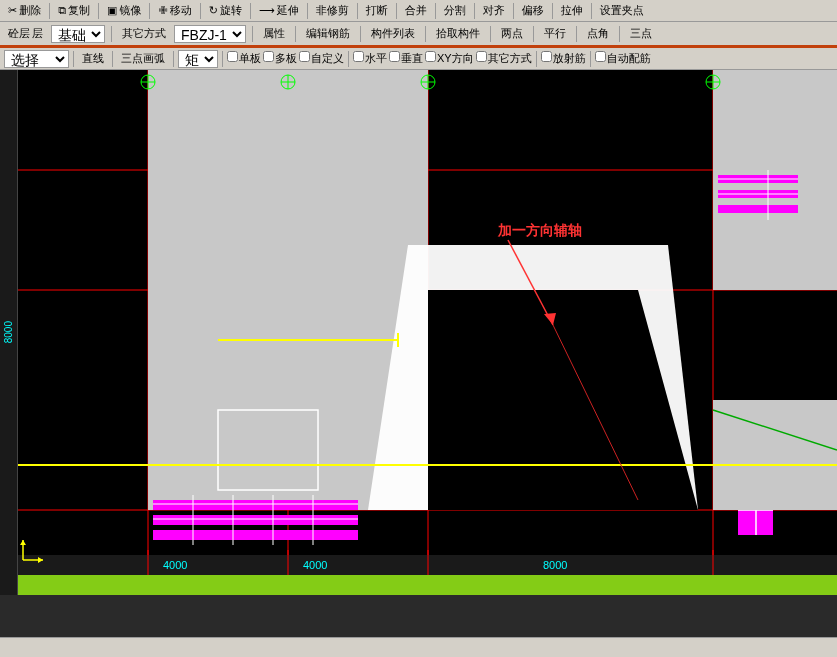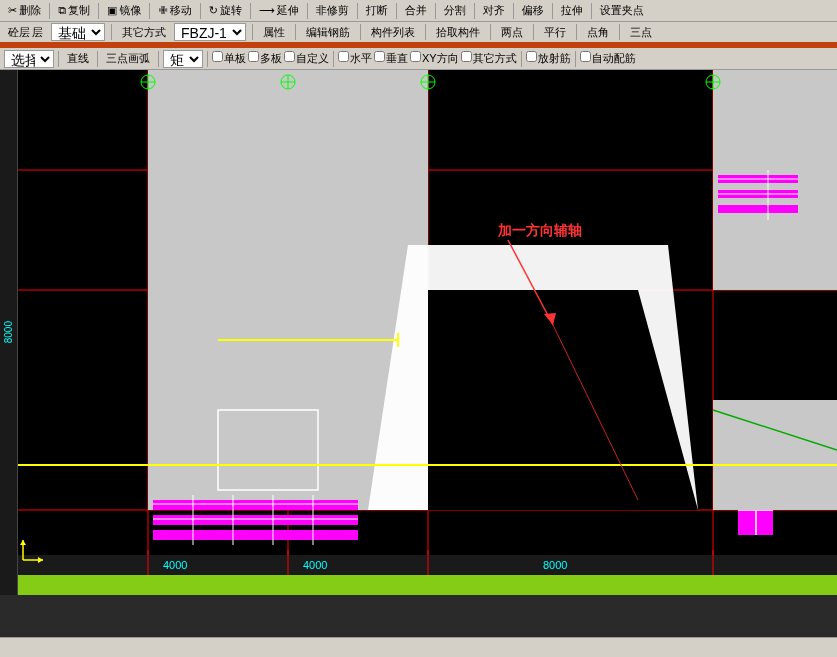--- a/index.html
+++ b/index.html
@@ -63,21 +63,21 @@
       padding: 0 2px;
     }
 
     
     .layer-row {
       display: flex;
       align-items: center;
       height: 26px;
       padding: 1px 4px;
       background: #d4d0c8;
-      border-bottom: 6px solid #c2410c;
+      border-bottom: 3px solid #c2410c;
       gap: 4px;
       overflow: hidden;
     }
 
     
     .status-bar {
       height: 20px;
       background: #d4d0c8;
       border-top: 1px solid #999;
       display: flex;
@@ -196,21 +196,21 @@
   <span class="tb-btn">两点</span>
   <span class="tb-sep"></span>
   <span class="tb-btn">平行</span>
   <span class="tb-sep"></span>
   <span class="tb-btn">点角</span>
   <span class="tb-sep"></span>
   <span class="tb-btn">三点</span>
 </div>
 
 <div class="toolbar-row3">
-  <select class="tb-select" style="width:50px">
+  <select class="tb-select" style="width:65px">
     <option>选择</option>
   </select>
   <span class="tb-sep"></span>
   <span class="tb-btn">直线</span>
   <span class="tb-sep"></span>
   <span class="tb-btn">三点画弧</span>
   <span class="tb-sep"></span>
   <select class="tb-select" style="width:40px">
     <option>矩形</option>
   </select>

